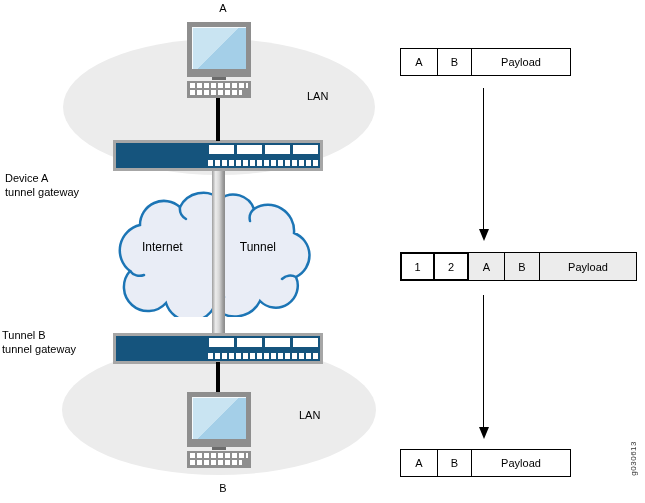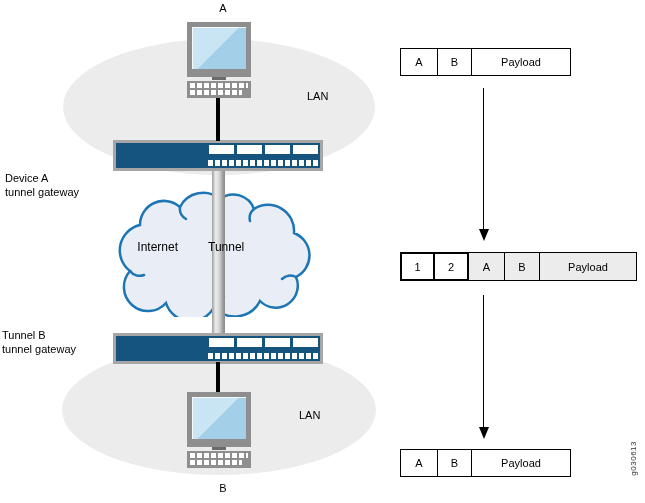--- a/index.html
+++ b/index.html
@@ -15,22 +15,22 @@
   .lbl{position:absolute;font-size:11px;line-height:13px;}
   .lbl.center{text-align:center;}
   .host-a{left:211px;top:2px;width:24px;}
   .host-b{left:211px;top:482px;width:24px;}
   .lan-top{left:307px;top:90px;}
   .lan-bottom{left:299px;top:409px;}
   .dev-label{position:absolute;font-size:11px;line-height:14px;}
   .dev-a{left:5px;top:135px;margin-top:36px;}
   .dev-b{left:2px;top:328px;}
   .cloud-lbl{position:absolute;font-size:12px;}
-  .cloud-internet{left:120px;top:240px;width:58px;text-align:right;}
-  .cloud-tunnel{left:208px;top:240px;width:50px;text-align:left;}
+  .cloud-internet{left:142px;top:240px;width:58px;text-align:left;}
+  .cloud-tunnel{left:226px;top:240px;width:50px;text-align:right;}
 
   
   .tunnel-bar{position:absolute;left:212px;top:169px;width:13px;height:177px;
     background:linear-gradient(90deg,#9d9d9d 0%,#ececec 28%,#d6d6d6 55%,#9a9a9a 85%,#8a8a8a 100%);}
 
   
   .cloud{position:absolute;left:118px;top:183px;width:198px;height:134px;}
 
   
   .switch{position:absolute;left:113px;width:210px;height:31px;background:#A6A6A6;padding:0;box-sizing:border-box;}

